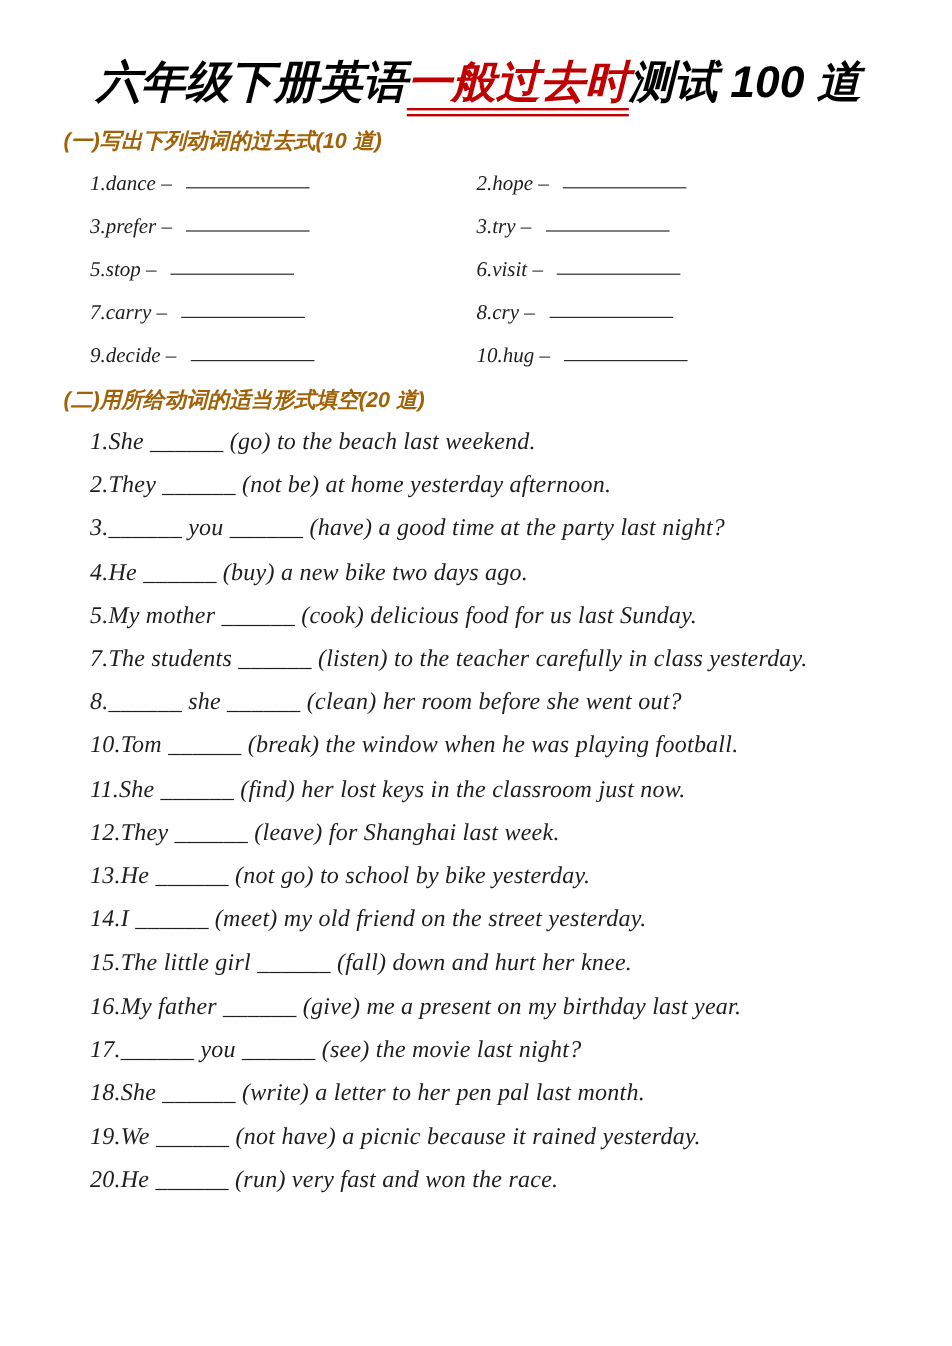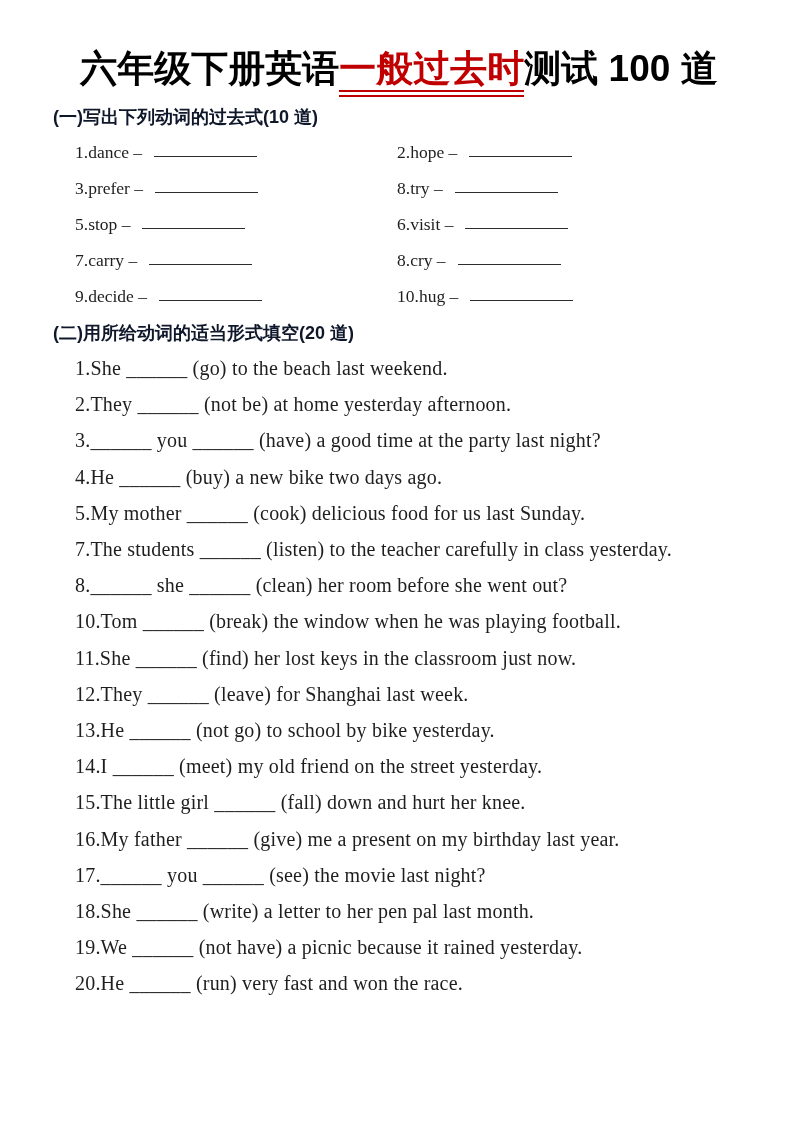--- a/index.html
+++ b/index.html
@@ -10,20 +10,21 @@
   .page {
     position: relative;
     width: 793px;
     height: 1122px;
     box-sizing: border-box;
     background: #ffffff;
     padding: 38px 48px 0 53px;
     font-family: "Liberation Serif", "DejaVu Serif", serif;
     color: #1e1e1e;
     overflow: hidden;
+    font-style: italic;
   }
   .title {
     margin: 8px 0 12px 0;
     text-align: center;
     font-family: "Liberation Sans", "DejaVu Sans", sans-serif;
     font-weight: 700;
     font-size: 37px;
     line-height: 46px;
     color: #000000;
     white-space: nowrap;
@@ -32,21 +33,21 @@
     color: #c00000;
     border-bottom: 7px double #c00000;
     padding-bottom: 1px;
   }
   .section-heading {
     margin: 6px 0 4px 0;
     font-family: "Liberation Sans", "DejaVu Sans", sans-serif;
     font-weight: 700;
     font-size: 18px;
     line-height: 26px;
-    color: #0f172a;
+    color: #a16207;
   }
   .verb-grid {
     display: grid;
     grid-template-columns: 322px 1fr;
     padding-left: 22px;
     margin-bottom: 2px;
   }
   .verb-item {
     line-height: 36px;
     font-size: 17.5px;
@@ -76,21 +77,21 @@
 <div class="page">
 
   <h1 class="title"><span>六年级下册英语</span><span class="highlight">一般过去时</span><span>测试 100  道</span></h1>
 
   <h2 class="section-heading">(一)写出下列动词的过去式(10 道)</h2>
 
   <div class="verb-grid">
     <div class="verb-item"><span>1.dance –</span><span class="blank-line"></span></div>
     <div class="verb-item"><span>2.hope –</span><span class="blank-line"></span></div>
     <div class="verb-item"><span>3.prefer –</span><span class="blank-line"></span></div>
-    <div class="verb-item"><span>8.try –</span><span class="blank-line"></span></div>
+    <div class="verb-item"><span>3.try –</span><span class="blank-line"></span></div>
     <div class="verb-item"><span>5.stop –</span><span class="blank-line"></span></div>
     <div class="verb-item"><span>6.visit –</span><span class="blank-line"></span></div>
     <div class="verb-item"><span>7.carry –</span><span class="blank-line"></span></div>
     <div class="verb-item"><span>8.cry –</span><span class="blank-line"></span></div>
     <div class="verb-item"><span>9.decide –</span><span class="blank-line"></span></div>
     <div class="verb-item"><span>10.hug –</span><span class="blank-line"></span></div>
   </div>
 
   <h2 class="section-heading">(二)用所给动词的适当形式填空(20 道)</h2>
 

